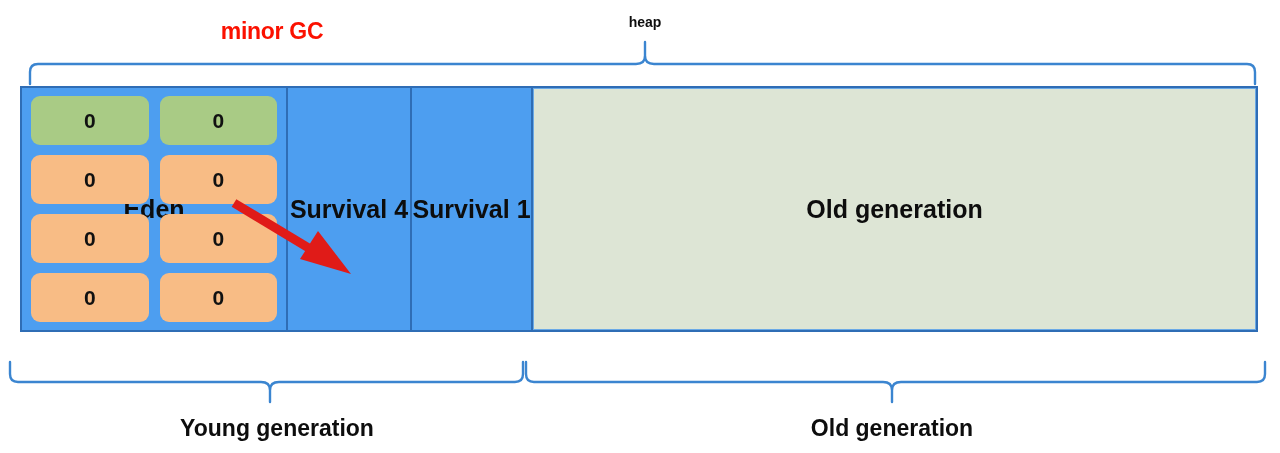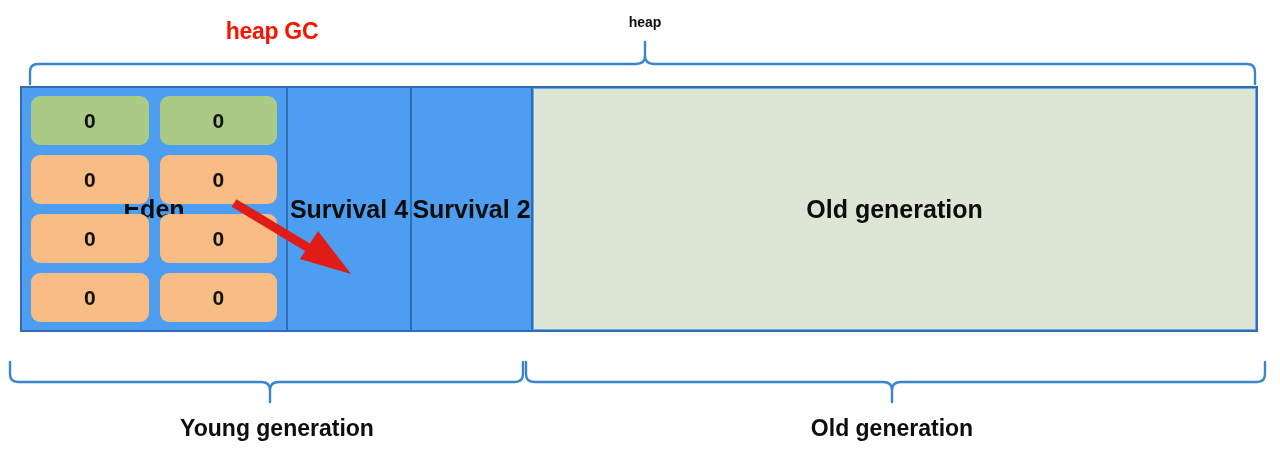--- a/index.html
+++ b/index.html
@@ -151,21 +151,21 @@
     color: #0d0d0d;
     white-space: nowrap;
     transform: translateX(-50%);
   }
   #young-gen-label { left: 277px; top: 415px; text-align: right; }
   #old-gen-bottom-label { left: 892px; top: 415px; }
 </style>
 </head>
 <body>
 
-<div class="top-label" id="minor-gc-label">heap GC</div>
+<div class="top-label" id="minor-gc-label">minor GC</div>
 
 <div class="top-label" id="heap-label">heap</div>
 
 <svg id="brace-layer" viewBox="0 0 1280 453" xmlns="http://www.w3.org/2000/svg">
 
   <g>
     <path d="M 30 84 L 30 72 Q 30 64 38 64 L 636 64 Q 645 64 645 56 Q 645 64 654 64 L 1247 64 Q 1255 64 1255 72 L 1255 84" fill="none" stroke="#3b85d0" stroke-width="2.4" stroke-linecap="round"></path>
     <path d="M 645 56 L 645 42" fill="none" stroke="#3b85d0" stroke-width="2.4" stroke-linecap="round"></path>
   </g>
 
@@ -194,21 +194,21 @@
       <div class="obj-box orange">0</div>
       <div class="obj-box orange">0</div>
     </div>
   </div>
 
   <div class="region" id="survival0-region">
     <span class="region-label">Survival 4</span>
   </div>
 
   <div class="region" id="survival1-region">
-    <span class="region-label">Survival 2</span>
+    <span class="region-label">Survival 1</span>
   </div>
 
   <div class="region" id="oldgen-region">
     <span class="region-label">Old generation</span>
   </div>
 </div>
 
 <svg id="arrow-layer" viewBox="0 0 1280 453" xmlns="http://www.w3.org/2000/svg">
   <line x1="234" y1="203" x2="327" y2="259" stroke="#e01b18" stroke-width="9" stroke-linecap="butt"></line>
   <polygon points="351,274 300,259 318,231" fill="#e01b18"></polygon>

